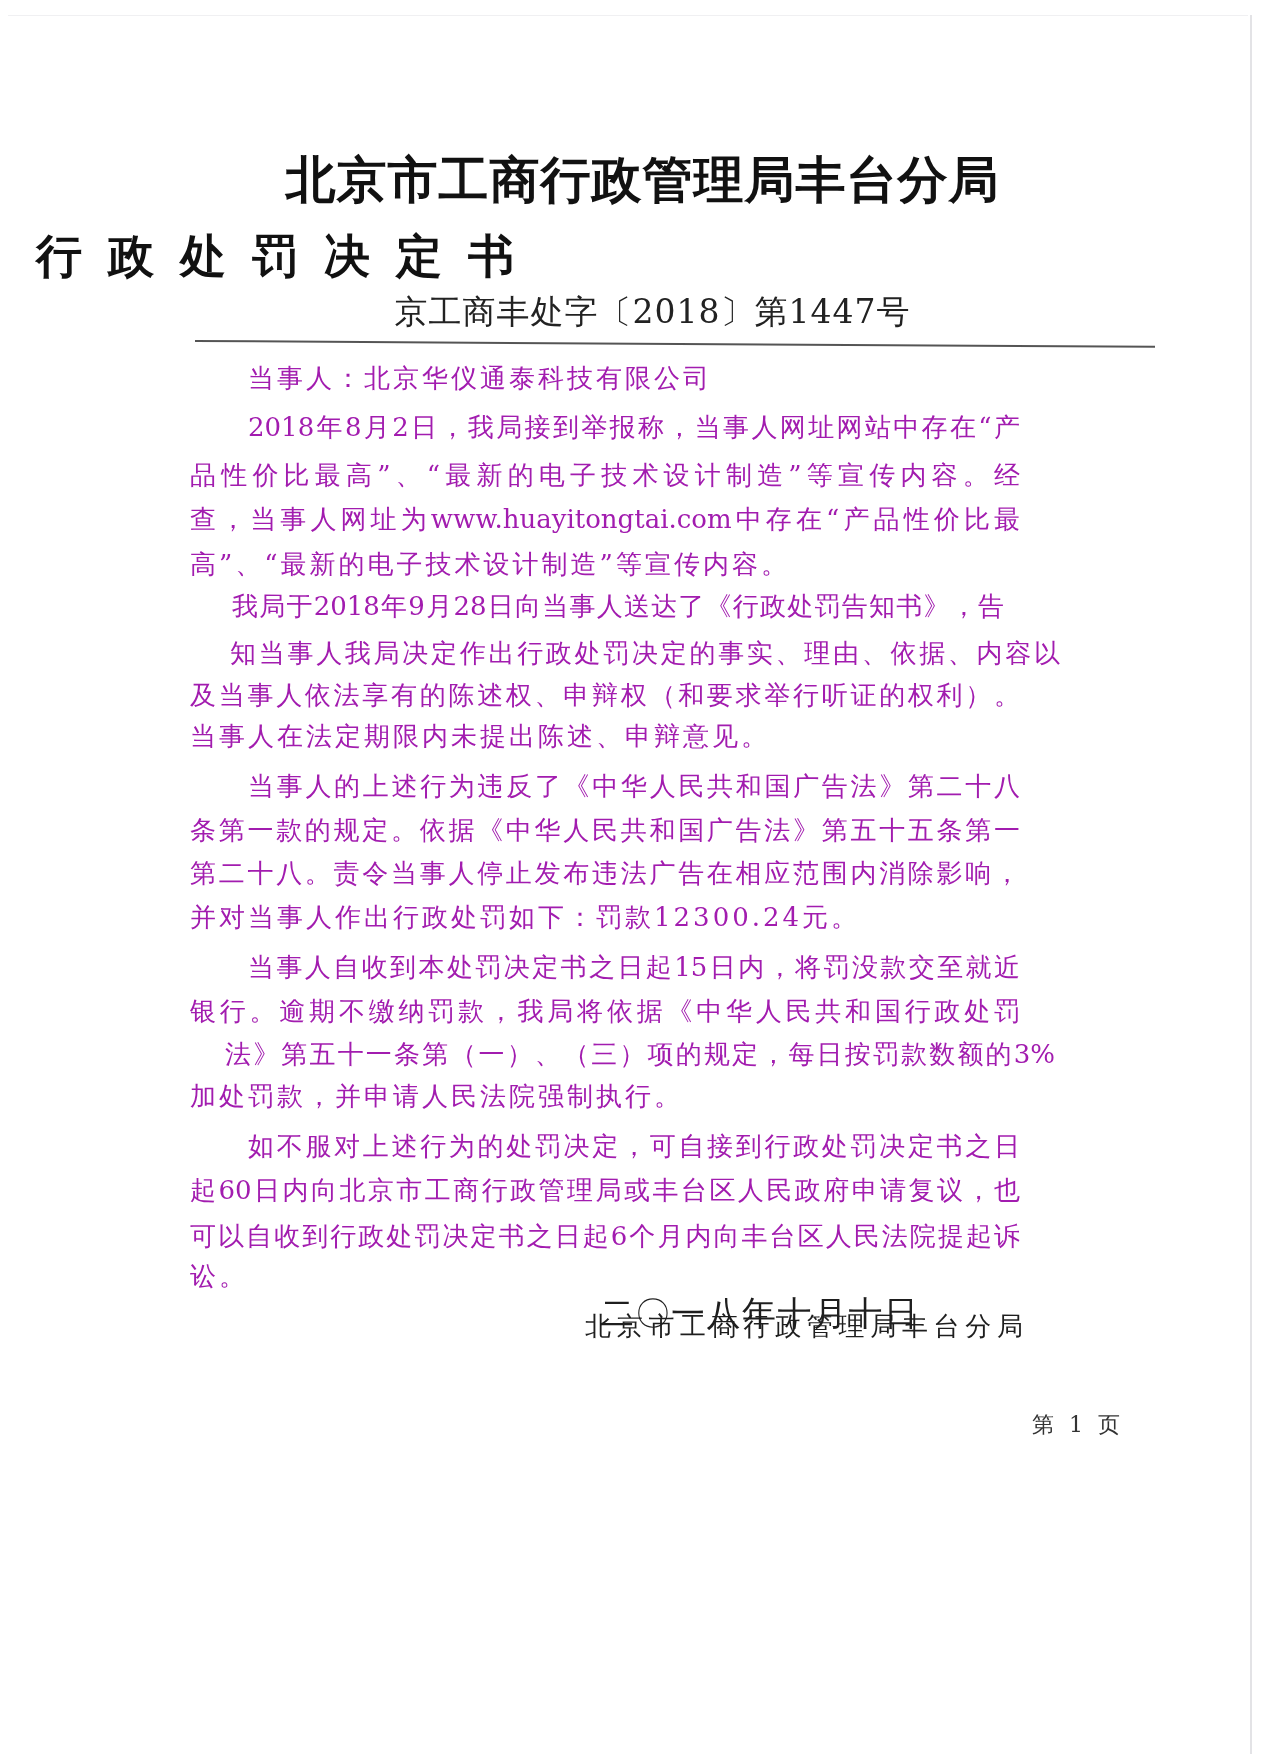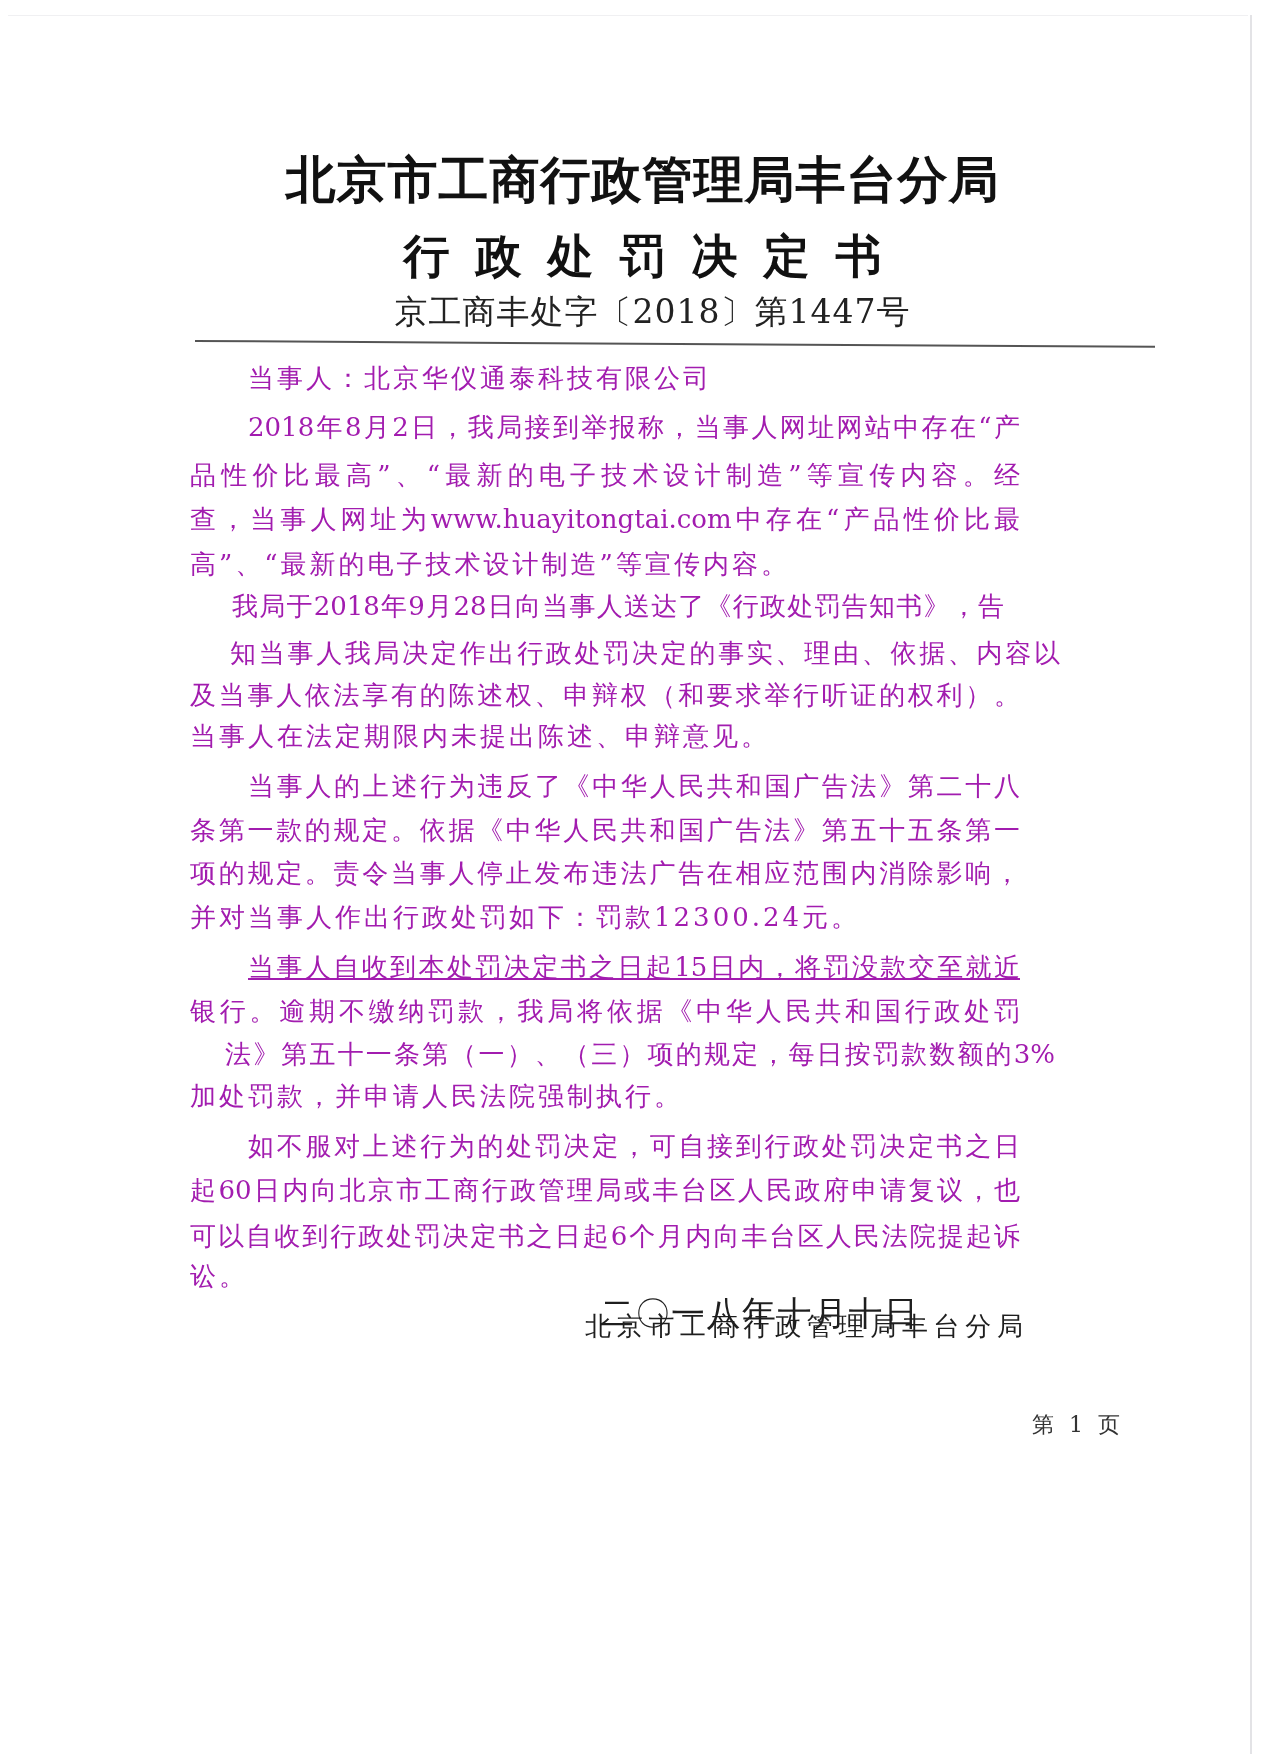--- a/index.html
+++ b/index.html
@@ -44,21 +44,21 @@
       color: #111;
       padding-left: 10px;
       box-sizing: border-box;
       line-height: 60px;
     }
     .title-sub {
       position: absolute;
       top: 226px;
       left: 0;
       width: 1275px;
-      text-align: center;
+      text-align: left;
       font-family: "DejaVu Sans", "Liberation Sans", sans-serif;
       font-weight: bold;
       font-size: 46px;
       letter-spacing: 26px;
       color: #111;
       line-height: 60px;
       padding-left: 36px;
       box-sizing: border-box;
     }
     .doc-number {
@@ -151,23 +151,23 @@
     <div class="body-line justified" style="left: 248px; top: 409px; width: 772px; white-space: normal; height: 36px; overflow: hidden;">2018年8月2日，我局接到举报称，当事人网址网站中存在“产</div>
     <div class="body-line justified" style="left: 190px; top: 457px; width: 830px; white-space: normal; height: 36px; overflow: hidden;">品性价比最高”、“最新的电子技术设计制造”等宣传内容。经</div>
     <div class="body-line justified" style="left: 190px; top: 501px; width: 830px; white-space: normal; height: 36px; overflow: hidden;">查，当事人网址为www.huayitongtai.com中存在“产品性价比最</div>
     <div class="body-line" style="left: 190px; top: 546px; letter-spacing: 3px;">高”、“最新的电子技术设计制造”等宣传内容。</div>
     <div class="body-line justified" style="left: 232px; top: 588px; width: 772px; white-space: normal; height: 36px; overflow: hidden;">我局于2018年9月28日向当事人送达了《行政处罚告知书》，告</div>
     <div class="body-line justified" style="left: 190px; top: 635px; width: 830px; white-space: normal; height: 36px; overflow: hidden; margin-left: 40px;">知当事人我局决定作出行政处罚决定的事实、理由、依据、内容以</div>
     <div class="body-line justified" style="left: 190px; top: 677px; width: 830px; white-space: normal; height: 36px; overflow: hidden;">及当事人依法享有的陈述权、申辩权（和要求举行听证的权利）。</div>
     <div class="body-line" style="left: 190px; top: 718px; letter-spacing: 3px;">当事人在法定期限内未提出陈述、申辩意见。</div>
     <div class="body-line justified" style="left: 248px; top: 768px; width: 772px; white-space: normal; height: 36px; overflow: hidden;">当事人的上述行为违反了《中华人民共和国广告法》第二十八</div>
     <div class="body-line justified" style="left: 190px; top: 812px; width: 830px; white-space: normal; height: 36px; overflow: hidden;">条第一款的规定。依据《中华人民共和国广告法》第五十五条第一</div>
-    <div class="body-line justified" style="left: 190px; top: 855px; width: 830px; white-space: normal; height: 36px; overflow: hidden;">项的规定。责令当事人停止发布违法广告在相应范围内消除影响，</div>
+    <div class="body-line justified" style="left: 190px; top: 855px; width: 830px; white-space: normal; height: 36px; overflow: hidden;">第二十八。责令当事人停止发布违法广告在相应范围内消除影响，</div>
     <div class="body-line" style="left: 190px; top: 899px; letter-spacing: 3px;">并对当事人作出行政处罚如下：罚款12300.24元。</div>
-    <div class="body-line justified" style="left: 248px; top: 949px; width: 772px; white-space: normal; height: 36px; overflow: hidden; text-decoration: underline;">当事人自收到本处罚决定书之日起15日内，将罚没款交至就近</div>
+    <div class="body-line justified" style="left: 248px; top: 949px; width: 772px; white-space: normal; height: 36px; overflow: hidden;">当事人自收到本处罚决定书之日起15日内，将罚没款交至就近</div>
     <div class="body-line justified" style="left: 190px; top: 993px; width: 830px; white-space: normal; height: 36px; overflow: hidden;">银行。逾期不缴纳罚款，我局将依据《中华人民共和国行政处罚</div>
     <div class="body-line justified" style="left: 205px; top: 1036px; width: 830px; white-space: normal; height: 36px; overflow: hidden; margin-left: 20px;">法》第五十一条第（一）、（三）项的规定，每日按罚款数额的3%</div>
     <div class="body-line" style="left: 190px; top: 1079px; letter-spacing: 3px; font-family: Liberation Serif, serif;">加处罚款，并申请人民法院强制执行。</div>
     <div class="body-line justified" style="left: 248px; top: 1128px; width: 772px; white-space: normal; height: 36px; overflow: hidden;">如不服对上述行为的处罚决定，可自接到行政处罚决定书之日</div>
     <div class="body-line justified" style="left: 190px; top: 1172px; width: 830px; white-space: normal; height: 36px; overflow: hidden;">起60日内向北京市工商行政管理局或丰台区人民政府申请复议，也</div>
     <div class="body-line justified" style="left: 190px; top: 1218px; width: 830px; white-space: normal; height: 36px; overflow: hidden;">可以自收到行政处罚决定书之日起6个月内向丰台区人民法院提起诉</div>
     <div class="body-line" style="left: 190px; top: 1258px; letter-spacing: 3px;">讼。</div>
   </div>
 
 <div class="seal-wrap">

